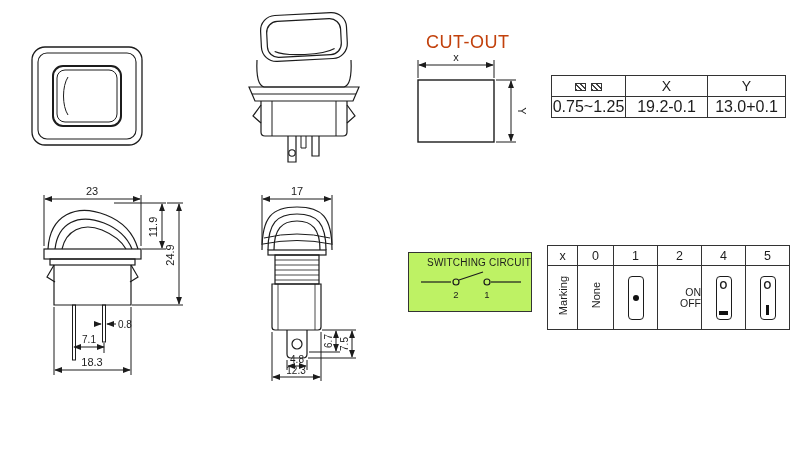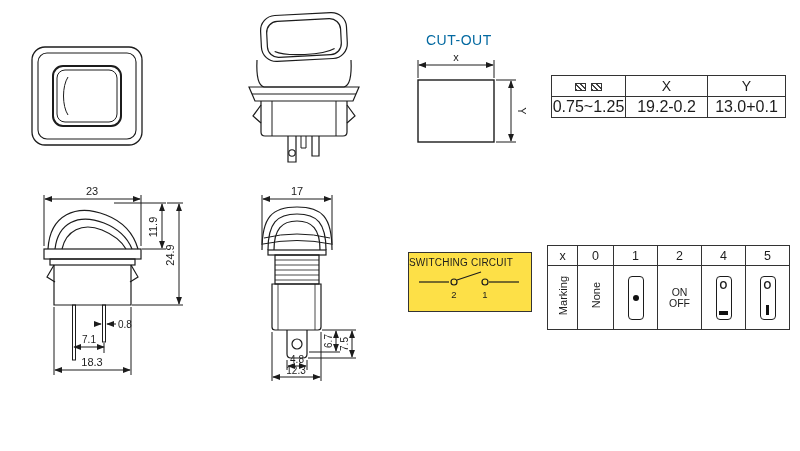--- a/index.html
+++ b/index.html
@@ -4,21 +4,21 @@
 <style>
   *{margin:0;padding:0;box-sizing:border-box}
   html,body{background:#fff}
   #sheet{position:relative;width:800px;height:451px;background:#fff;
          font-family:"Liberation Sans",sans-serif;color:#1c1c1c;overflow:hidden}
   .fig{position:absolute}
   svg{overflow:visible}
   svg text{font-family:"Liberation Sans",sans-serif;fill:#1c1c1c}
   .dim{font-size:11px}
   .dim-s{font-size:10px}
-  .label{position:absolute;font-size:14px;letter-spacing:.5px;color:#0369a1}
+  .label{position:absolute;font-size:18px;letter-spacing:.5px;color:#c2410c}
   table{position:absolute;border-collapse:collapse;background:#fff}
   th,td{border:1.2px solid #333;text-align:center;vertical-align:middle;font-weight:normal;padding:0}
   #cutout-table{left:551px;top:75px}
   #cutout-table tr{height:21px}
   #cutout-table th{font-size:14px}
   #cutout-table td{font-size:16px}
   .cw0{width:74px}.cw1{width:82px}.cw2{width:78px}
   #marking-table{left:547px;top:245px}
   #marking-table th{height:20px;font-size:12.5px}
   #marking-table td{height:64px}
@@ -27,23 +27,23 @@
   .hatch{display:inline-block;width:11px;height:8px;border:1px solid #333;
          background:repeating-linear-gradient(45deg,#444 0 1px,transparent 1px 3.5px);vertical-align:middle}
   .hatch.g{margin-left:5px}
   .rocker{width:16px;height:44px;border:1.5px solid #1c1c1c;border-radius:4px;margin:0 auto;
           display:flex;flex-direction:column;align-items:center;justify-content:space-between;padding:4px 0}
   .rocker.center{justify-content:center}
   .dot{width:6px;height:6px;background:#111;border-radius:50%}
   .oglyph{font-size:10px;font-weight:700;line-height:1}
   .hbar{width:9px;height:3.5px;background:#111}
   .vbar{width:3.5px;height:10px;background:#111}
-  .onoff{display:flex;flex-direction:column;align-items:center;font-size:10.5px;line-height:1}
+  .onoff{display:flex;flex-direction:column;align-items:flex-end;font-size:10.5px;line-height:1}
   #switching-circuit{position:absolute;left:408px;top:252px;width:124px;height:60px;
-          border:1.4px solid #333;background:#fde047;text-align:left}
+          border:1.4px solid #333;background:#bef264;text-align:right}
   #sc-title{font-size:10px;margin-top:4px;letter-spacing:.2px}
 </style>
 </head>
 <body>
 
 <div id="sheet">
 
   <svg width="0" height="0" class="fig" aria-hidden="true">
     <defs>
       <marker id="ar" viewBox="0 0 10 10" refX="9" refY="5" markerWidth="8" markerHeight="8" orient="auto-start-reverse">
@@ -106,21 +106,21 @@
     <tbody>
         <tr>
       <th class="cw0">
         <span class="hatch"></span><span class="hatch g"></span>
       </th>
       <th class="cw1">X</th>
       <th class="cw2">Y</th>
     </tr>
     <tr>
       <td>0.75~1.25</td>
-      <td>19.2-0.2</td>
+      <td>19.2-0.1</td>
       <td>13.0+0.1</td>
     </tr>
   </tbody>
     </table>
 
   <svg class="fig" style="left:26px;top:183px" width="168" height="200" viewBox="0 0 168 200">
     <g fill="none" stroke="#1c1c1c" stroke-width="1.2">
       <path d="M22,66 C24,32 50,20 80,32 C98,39 108,52 112,66"></path>
       <path d="M29,66 C32,40 52,30 78,40 C93,46 102,56 106,66"></path>
       <path d="M36,66 C40,48 56,39 76,47 C88,52 96,59 100,66"></path>

